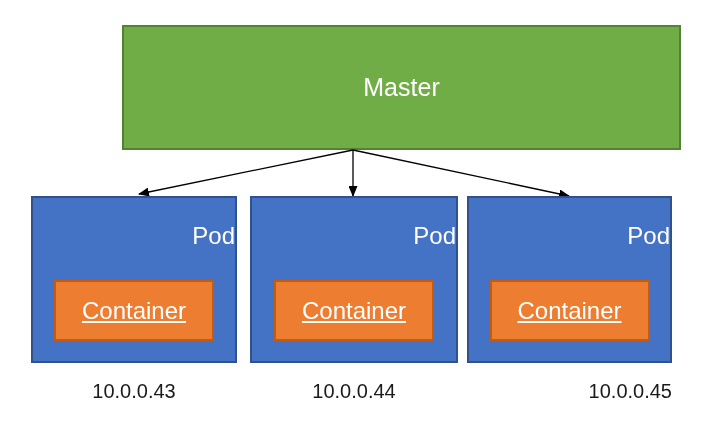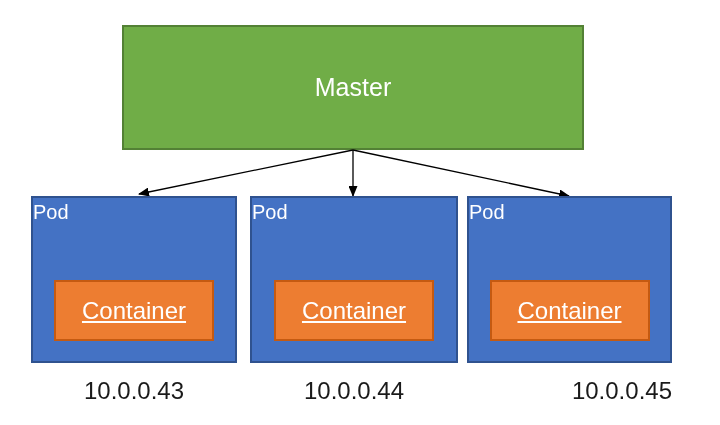--- a/index.html
+++ b/index.html
@@ -15,21 +15,21 @@
     font-family: "Liberation Sans", sans-serif;
     overflow: hidden;
   }
   .canvas {
     position: relative;
     width: 720px; height: 425px;
     background: var(--background);
   }
   .master {
     position: absolute;
-    left: 122px; top: 25px; width: 462px; height: 125px;
+    left: 122px; top: 25px; width: 559px; height: 125px;
     background: var(--master-fill);
     border: 2px solid var(--master-border);
     display: flex; align-items: center; justify-content: center;
     color: var(--node-text);
     font-size: 25px;
   }
   .arrow-layer {
     position: absolute; left: 0; top: 0;
     width: 720px; height: 425px;
     pointer-events: none;
@@ -41,41 +41,42 @@
     top: 196px; height: 167px;
     background: var(--pod-fill);
     border: 2px solid var(--pod-border);
     color: var(--node-text);
   }
   .pod-1 { left: 31px;  width: 206px; }
   .pod-2 { left: 250px; width: 208px; }
   .pod-3 { left: 467px; width: 205px; }
   .pod-label {
     display: block;
-    text-align: left;
-    font-size: 20px;
+    margin-top: 24px;
+    text-align: right;
+    font-size: 24px;
     line-height: 28px;
   }
   .container-box {
     position: absolute;
     left: 50%; transform: translateX(-50%);
     top: 82px;
     width: 160px; height: 61px;
     background: var(--container-fill);
     border: 2px solid var(--container-border);
     display: flex; align-items: center; justify-content: center;
     font-size: 24px;
     color: var(--node-text);
     text-decoration: underline;
   }
   .ip-label {
     position: absolute;
     top: 377px; height: 28px;
     text-align: center;
-    font-size: 24px;
+    font-size: 20px;
     line-height: 28px;
     color: var(--ip-text);
   }
   .ip-1 { left: 31px;  width: 206px; }
   .ip-2 { left: 250px; width: 208px; }
   .ip-3 { left: 467px; width: 205px; text-align: right; }
 </style>
 </head>
 <body>
 

